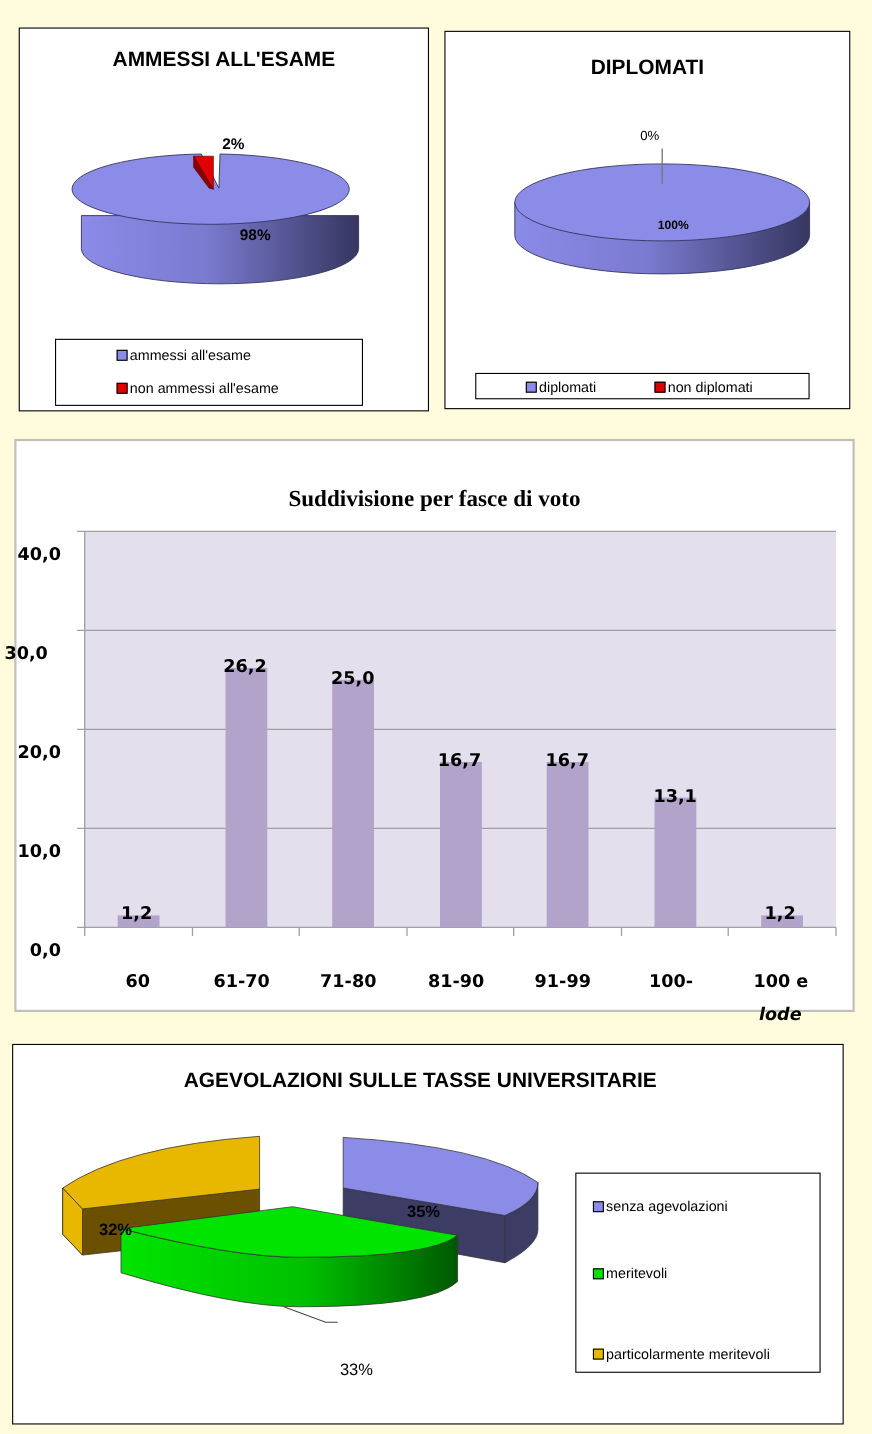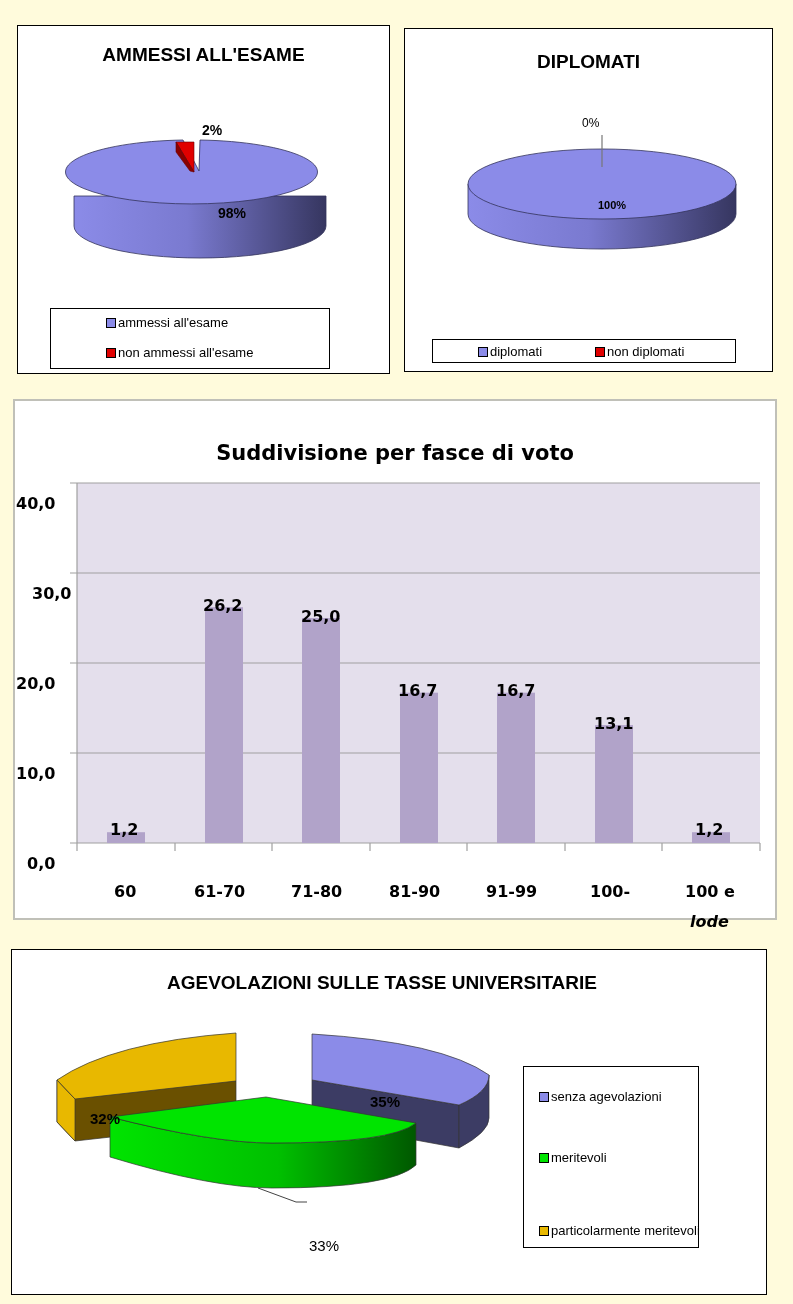--- a/index.html
+++ b/index.html
@@ -81,21 +81,21 @@
       <span>diplomati</span>
     </div>
     <div class="lg-item" style="left:162px; top:4px;">
       <span class="swatch" style="background:#e00000;"></span>
       <span>non diplomati</span>
     </div>
   </div>
 </div>
 
 <div class="panel panel-gray" style="left:13px; top:399px; width:764px; height:521px;">
-  <div class="ptitle bar-title" style="top:40px; left:0; right:0;">Suddivisione per fasce di voto</div>
+  <div class="ptitle bar-title" style="top:40px; left:0; right:0;font-family:Liberation Serif, serif;">Suddivisione per fasce di voto</div>
 </div>
 
 <svg width="793" height="1304">
 
   <rect x="77" y="483" width="683" height="360" fill="#e4dfec"></rect>
 
   <g stroke="#a0a0a0" stroke-width="1.2">
     <line x1="70" y1="483" x2="760" y2="483"></line>
     <line x1="70" y1="573" x2="760" y2="573"></line>
     <line x1="70" y1="663" x2="760" y2="663"></line>
@@ -120,21 +120,21 @@
     <rect x="205" y="607.2" width="38" height="235.8"></rect>
     <rect x="302" y="618" width="38" height="225"></rect>
     <rect x="400" y="692.7" width="38" height="150.3"></rect>
     <rect x="497" y="692.7" width="38" height="150.3"></rect>
     <rect x="595" y="725.1" width="38" height="117.9"></rect>
     <rect x="692" y="832.2" width="38" height="10.8"></rect>
   </g>
 </svg>
 
 <div class="ax" style="left:16px; top:474px;">40,0</div>
-<div class="ax" style="left:32px; top:564px;">30,0</div>
+<div class="ax" style="left:4px; top:564px;">30,0</div>
 <div class="ax" style="left:16px; top:654px;">20,0</div>
 <div class="ax" style="left:16px; top:744px;">10,0</div>
 <div class="ax" style="left:27px; top:834px;">0,0</div>
 
 <div class="ax" style="left:110px; top:800px;">1,2</div>
 <div class="ax" style="left:203px; top:576px;">26,2</div>
 <div class="ax" style="left:301px; top:587px;">25,0</div>
 <div class="ax" style="left:398px; top:661px;">16,7</div>
 <div class="ax" style="left:496px; top:661px;">16,7</div>
 <div class="ax" style="left:594px; top:694px;">13,1</div>
@@ -172,21 +172,21 @@
     <path d="M98,167 L98,207 Q200,238 260,238 Q380,238 404,215 L404,173 Q380,193 260,193 Q200,193 98,167 Z" fill="url(#gGreen)" stroke="#333" stroke-width="0.7"></path>
     <path d="M254,147 L404,173 Q380,193 260,193 Q200,193 98,167 Z" fill="#00e400" stroke="#333" stroke-width="0.7"></path>
 
     <polyline points="246,238 284,252 295,252" fill="none" stroke="#444" stroke-width="1"></polyline>
   </svg>
 
   <div class="lbl" style="left:358px; top:143px; font-size:15px;">35%</div>
   <div class="lbl" style="left:297px; top:287px; font-size:15px; font-weight:normal;text-align:center;">33%</div>
   <div class="lbl" style="left:78px; top:160px; font-size:15px;">32%</div>
 
-  <div class="legend" style="left:511px; top:116px; width:176px; height:182px;">
+  <div class="legend" style="left:511px; top:116px; width:223px; height:182px;">
     <div class="lg-item" style="left:15px; top:22px;">
       <span class="swatch" style="background:#8b8be8;"></span>
       <span>senza agevolazioni</span>
     </div>
     <div class="lg-item" style="left:15px; top:83px;">
       <span class="swatch" style="background:#00e400;"></span>
       <span>meritevoli</span>
     </div>
     <div class="lg-item" style="left:15px; top:156px;text-align:right;">
       <span class="swatch" style="background:#e8b800;"></span>

